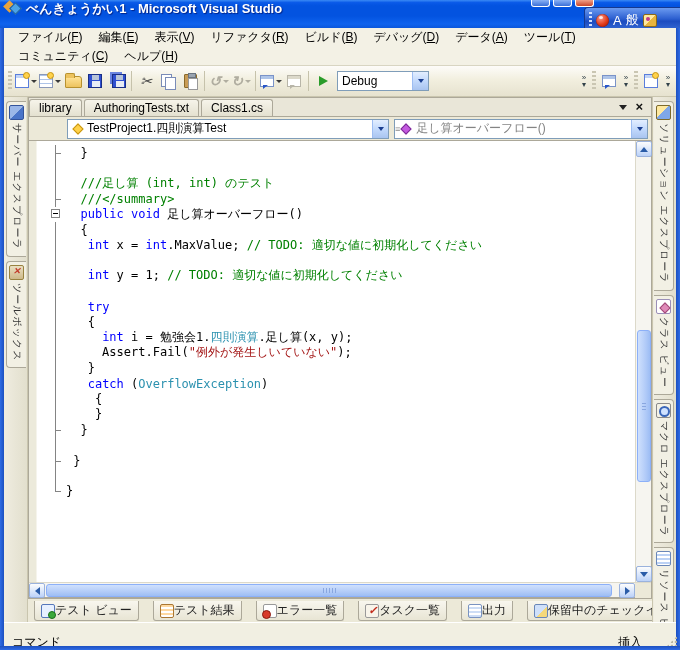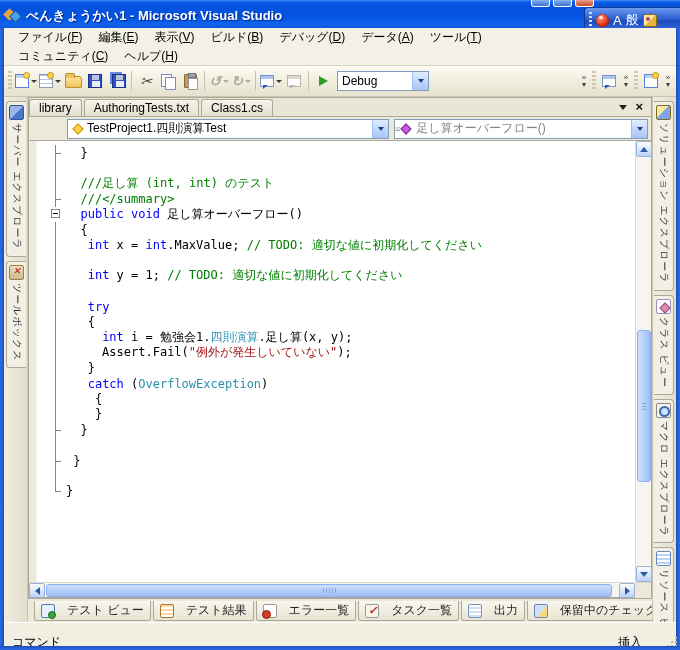--- a/index.html
+++ b/index.html
@@ -3,21 +3,21 @@
 <meta charset="utf-8">
 <style>
   * { margin:0; padding:0; box-sizing:border-box; }
   html,body { width:680px; height:650px; overflow:hidden; }
   body { font-family:"Liberation Sans", sans-serif; font-size:12px; position:relative; background:#ece9d8; }
   .abs { position:absolute; }
 
   
   #titlebar { top:0; left:0; right:0; height:32px;
     background:linear-gradient(180deg,#3a8af5 0%,#0a5ae8 8%,#0353e0 18%,#0353e0 50%,#0f63ee 75%,#0a55d8 90%,#0341b8 100%);
-    display:flex; align-items:center; padding-left:5px; color:#fff; font-weight:bold; font-size:13px;
+    display:flex; align-items:flex-start; padding-left:5px; color:#fff; font-weight:bold; font-size:13px;
     text-shadow:1px 1px 1px #00238a; }
   #vs-logo { width:16px; height:16px; position:relative; margin-right:5px; flex:none; }
   #vs-logo i { position:absolute; display:block; }
   #vs-logo .q1 { left:0; top:2px; width:9px; height:9px; background:#e8a33d; transform:rotate(45deg); }
   #vs-logo .q2 { left:6px; top:4px; width:9px; height:9px; background:#4aa3e8; transform:rotate(45deg); border:1px solid #1c5a9a; }
   #winbtns { top:0; right:86px; height:7px; display:flex; gap:3px; }
   .winbtn { width:19px; height:7px; border-radius:0 0 3px 3px; border:1px solid #fff; border-top:none; }
   .winbtn.b { background:linear-gradient(#8ab2f5,#3a6fd8); }
   .winbtn.r { background:linear-gradient(#f0a088,#c8452a); }
   #imebar { top:7px; right:0; width:96px; height:26px;
@@ -150,21 +150,21 @@
   .icn-toolbox::after { content:"✕"; position:absolute; left:3px; top:0px; font-size:9px; color:#c23a2a; font-weight:bold; }
   .icn-solution-explorer { background:linear-gradient(135deg,#ffe9a0 0 45%,#7fa7e8 45%); border:1px solid #7d6a2a; }
   .icn-class-view { background:#fff; border:1px solid #9a8fb8; }
   .icn-class-view::after { content:""; position:absolute; left:4px; top:4px; width:6px; height:6px; background:#e08ab8; transform:rotate(45deg); border:1px solid #a04a78; }
   .icn-macro-explorer { background:#f5f2e6; border:1px solid #8a8a8a; }
   .icn-macro-explorer::after { content:""; position:absolute; left:2px; top:2px; width:7px; height:7px; border:2px solid #3a66b8; border-radius:50%; background:#cfe2ff; }
   .icn-resource-view { background:repeating-linear-gradient(180deg,#fff 0 2px,#bcd2f5 2px 4px); border:1px solid #6a87b8; }
 
   
   #bottomtabs { left:28px; right:28px; top:598px; height:24px; background:#ece9d8; display:flex; align-items:flex-start; padding:2px 0 0 6px; overflow:hidden; border-top:1px solid #aca899; }
-  .btab { height:20px; display:flex; align-items:center; gap:12px; padding:0 6px; border:1px solid #aca899; border-top:none; border-radius:0 0 3px 3px; background:linear-gradient(#f8f6ee,#e8e5d4); margin-right:2px; white-space:nowrap; color:#222; }
+  .btab { height:20px; display:flex; align-items:center; gap:0; padding:0 6px; border:1px solid #aca899; border-top:none; border-radius:0 0 3px 3px; background:linear-gradient(#f8f6ee,#e8e5d4); margin-right:14px; white-space:nowrap; color:#222; }
   .bicn { width:14px; height:14px; position:relative; flex:none; border-radius:2px; }
   .bicn-test-view { background:#e7f0ff; border:1px solid #5577bb; }
   .bicn-test-view::after { content:""; position:absolute; right:-2px; bottom:-2px; width:6px; height:6px; background:#3aa83a; border-radius:50%; border:1px solid #1a701a; }
   .bicn-test-results { background:repeating-linear-gradient(180deg,#ffd9a0 0 2px,#fff 2px 4px); border:1px solid #aa7733; }
   .bicn-error-list { background:#fff; border:1px solid #999; }
   .bicn-error-list::after { content:""; position:absolute; left:-2px; bottom:-2px; width:7px; height:7px; background:#d83a2a; border-radius:50%; border:1px solid #8a1a10; }
   .bicn-task-list { background:#f8f4ea; border:1px solid #999; }
   .bicn-task-list::after { content:"✓"; position:absolute; left:2px; top:-1px; color:#c22a1a; font-size:11px; font-weight:bold; }
   .bicn-output { background:repeating-linear-gradient(180deg,#fff 0 2px,#cdddf5 2px 4px); border:1px solid #7a93c0; }
   .bicn-pending-checkins { background:linear-gradient(135deg,#cfe0fa 0 55%,#f5d87a 55%); border:1px solid #6a87b8; }
@@ -202,20 +202,21 @@
   <span id="ime-tools"></span>
 </div>
 <div id="leftborder" class="abs"></div>
 <div id="rightborder" class="abs"></div>
 
 <div id="menubar" class="abs">
   <div class="menurow">
       <span class="menuitem">ファイル(<u>F</u>)</span>
       <span class="menuitem">編集(<u>E</u>)</span>
       <span class="menuitem">表示(<u>V</u>)</span>
+      <span class="menuitem">リファクタ(<u>R</u>)</span>
       <span class="menuitem">ビルド(<u>B</u>)</span>
       <span class="menuitem">デバッグ(<u>D</u>)</span>
       <span class="menuitem">データ(<u>A</u>)</span>
       <span class="menuitem">ツール(<u>T</u>)</span>
     </div>
   <div class="menurow">
       <span class="menuitem">コミュニティ(<u>C</u>)</span>
       <span class="menuitem">ヘルプ(<u>H</u>)</span>
     </div>
 </div>

